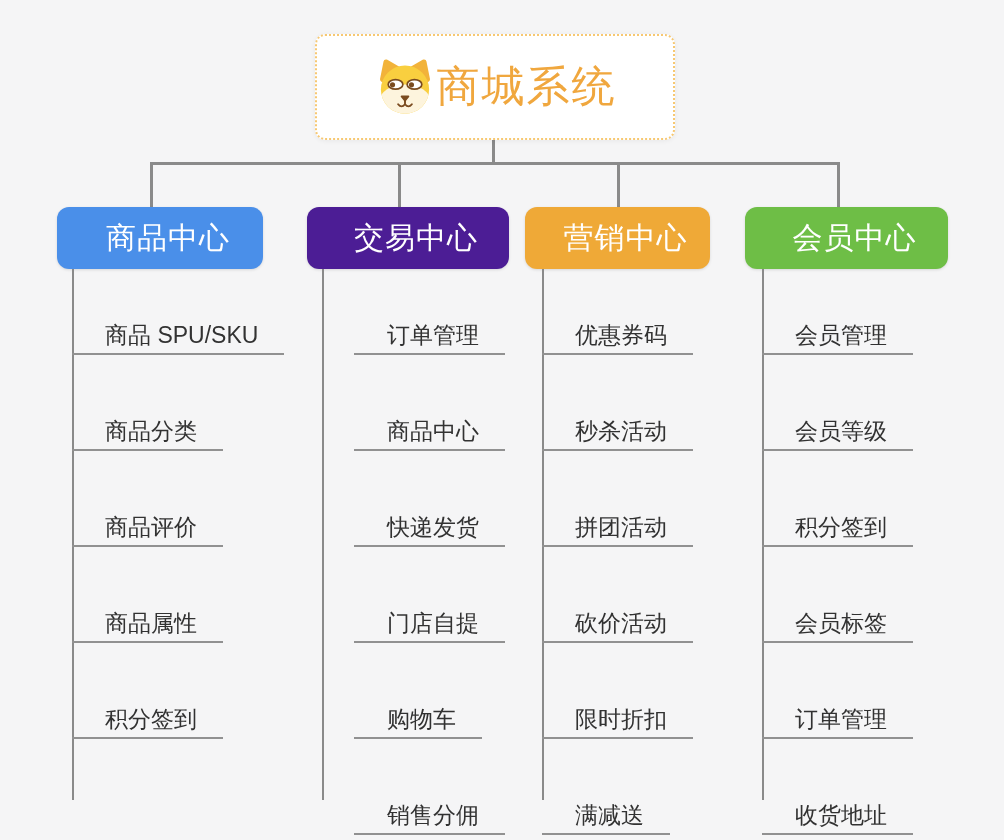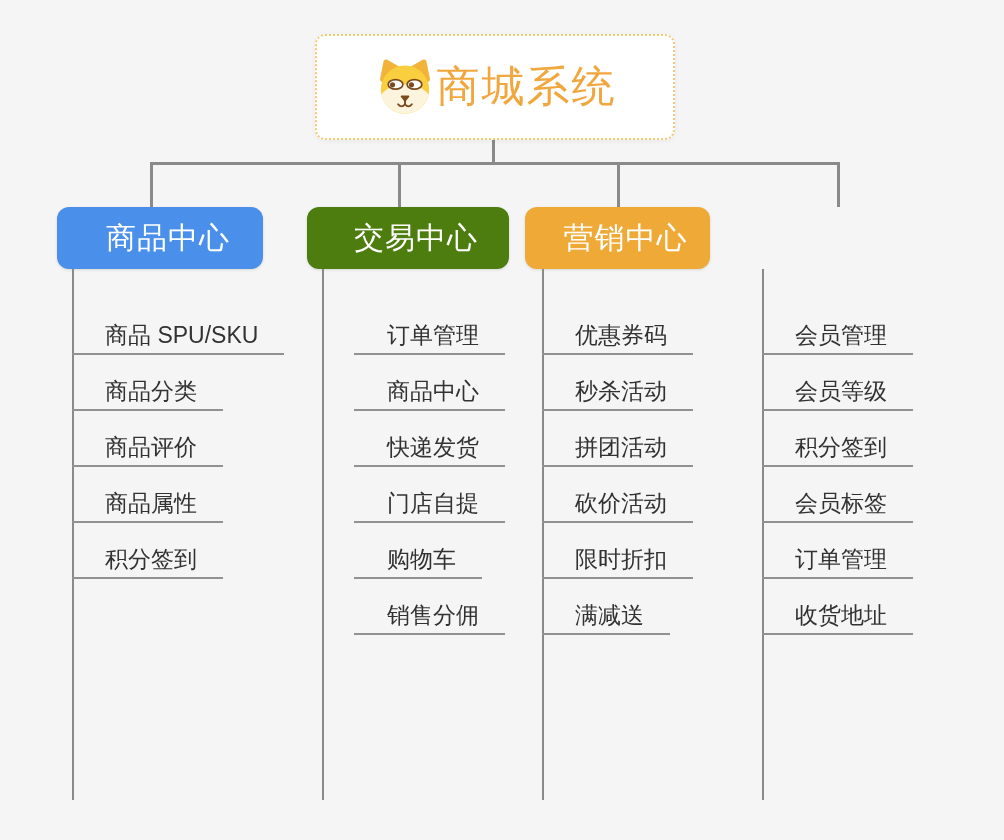--- a/index.html
+++ b/index.html
@@ -56,21 +56,21 @@
     width: 2px; height: 531px;
     background: #8a8a8a;
   }
   .child {
     position: relative;
     width: max-content;
     font-size: 23px; line-height: 1;
     color: #323232;
     padding: 0 26px 6px 33px;
     border-bottom: 2px solid #919191;
-    margin-bottom: 25px;
+    margin-bottom: 65px;
     white-space: nowrap;
   }
   .child:last-child { margin-bottom: 0; }
 </style>
 </head>
 <body>
 
 <div class="canvas">
 
   <div class="line v" style="left:492px; top:140px; height:25px;"></div>
@@ -95,25 +95,28 @@
       <circle cx="43.5" cy="30.5" r="3" fill="#7a4b1f"></circle>
       <path d="M32 44 L40 44 L36 49 Z" fill="#7a4b1f" stroke="#7a4b1f" stroke-width="2" stroke-linejoin="round"></path>
       <path d="M36 49 L36 53 M28 53 Q32 58 36 53 Q40 58 44 53" fill="none" stroke="#7a4b1f" stroke-width="2.2" stroke-linecap="round"></path>
     </svg>
     <span class="root-title">商城系统</span>
   </div>
 
   <div class="branch-node" style="left: 57px; width: 190px; background: rgb(74, 143, 233);">
     <span>商品中心</span>
   </div>
-  <div class="branch-node" style="left: 307px; width: 186px; background: #4d7c0f;">
+  <div class="branch-node" style="left: 307px; width: 186px; background: #4c1d95;">
     <span>交易中心</span>
   </div>
   <div class="branch-node" style="left: 525px; width: 169px; background: rgb(239, 169, 55);">
     <span>营销中心</span>
+  </div>
+  <div class="branch-node" style="left: 745px; width: 187px; background: rgb(110, 190, 70);">
+    <span>会员中心</span>
   </div>
 
   <div class="column" style="left:72px;">
     <div class="child"><span>商品 SPU/SKU</span></div>
     <div class="child"><span>商品分类</span></div>
     <div class="child"><span>商品评价</span></div>
     <div class="child"><span>商品属性</span></div>
     <div class="child"><span>积分签到</span></div>
   </div>
 

